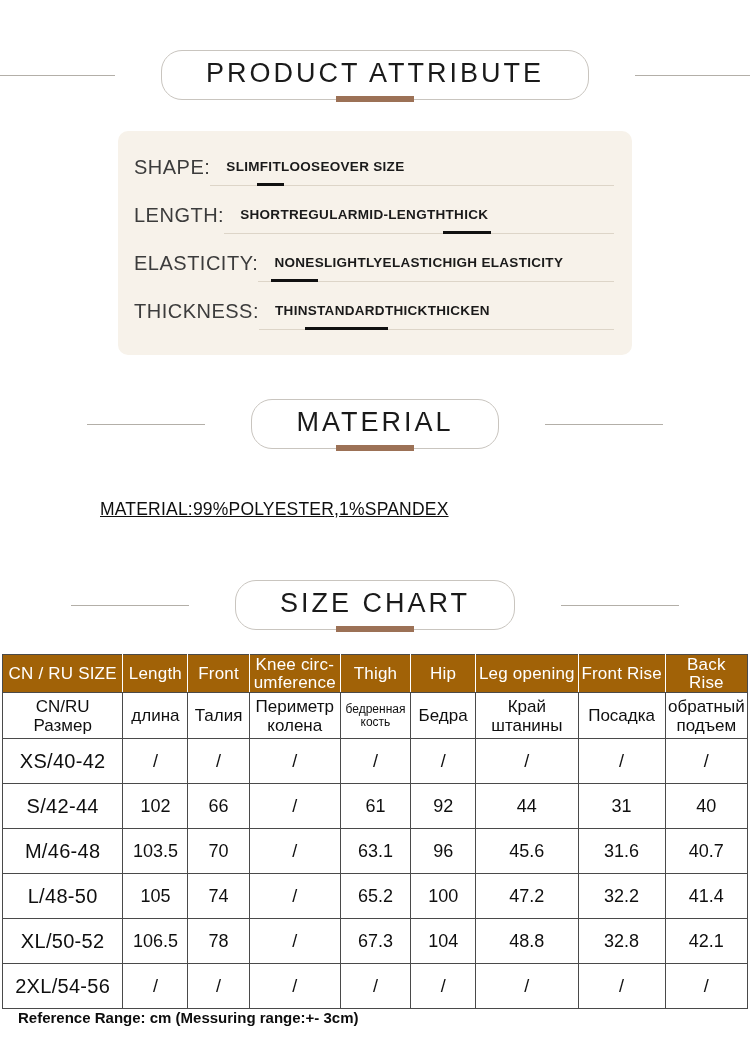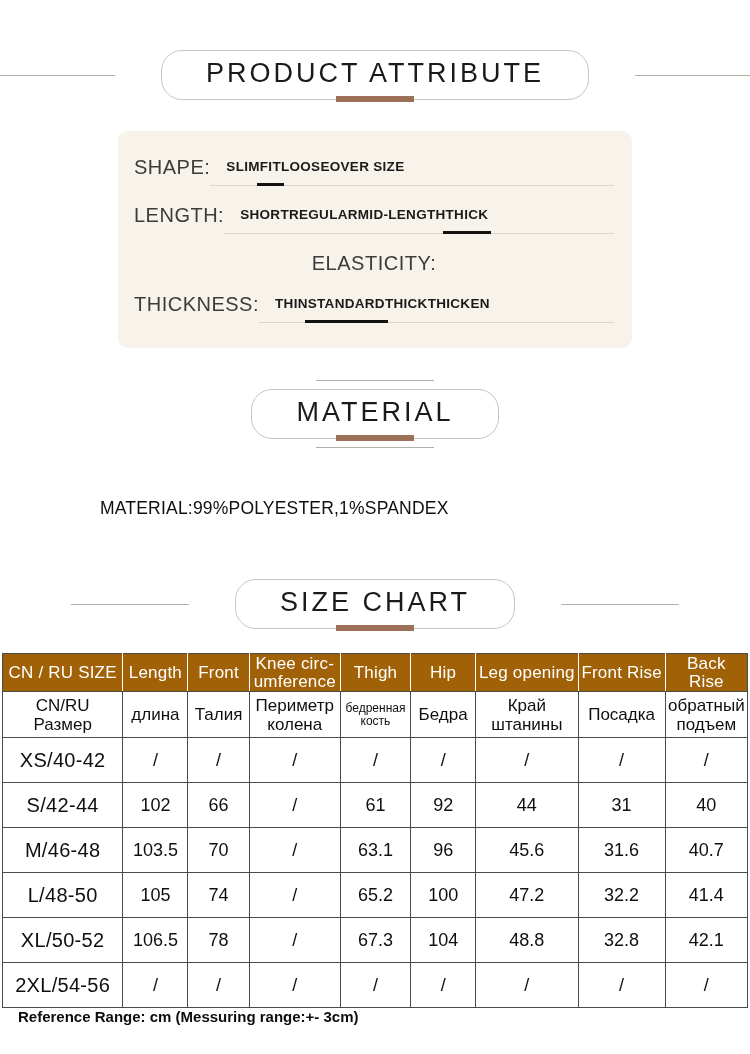--- a/index.html
+++ b/index.html
@@ -7,21 +7,21 @@
     width:750px; height:1054px;
     background:#ffffff;
     font-family:"Liberation Sans", sans-serif;
     color:#111;
     overflow:hidden;
   }
 
   
   .section-title { display:flex; align-items:center; justify-content:center;gap:8px; }
   .st-1 { margin-top:50px; }
-  .st-2 { margin-top:32px;flex-direction:column; }
+  .st-2 { margin-top:44px; }
   .st-3 { margin-top:58px; }
   .hline { width:118px; height:1px; background:#b3afa8; flex:0 0 auto; }
   .title-box {
     position:relative; margin:0 38px;
     border:1px solid #c9c5bf; border-radius:21px;
     padding:7px 44px 10px;
     background:#fff;
   }
   .title-text {
     font-size:27px; letter-spacing:3px; font-weight:500;
@@ -53,21 +53,21 @@
     font-size:13.5px; font-weight:700; letter-spacing:0.3px;
     color:#1a1a1a; white-space:nowrap; position:relative;
   }
   .opt.selected::after {
     content:""; position:absolute; left:-3px; right:-3px;
     bottom:-12px; height:3px; background:#111;
   }
 
   
   .material-text { margin:47px 0 0 100px; }
-  .material-text .mline { font-size:17.5px; line-height:26px; color:#0f0f0f; letter-spacing:0.2px; }
+  .material-text .mline { font-size:17.5px; line-height:26px; color:#0f0f0f; letter-spacing:0.2px;text-decoration:underline; }
 
   
   table.size-table {
     border-collapse:collapse; table-layout:fixed;
     width:746px; margin:24px 2px 0;
   }
   .size-table col:nth-child(1){width:120px;}
   .size-table col:nth-child(2){width:65px;}
   .size-table col:nth-child(3){width:61px;}
   .size-table col:nth-child(4){width:91px;}
@@ -127,20 +127,26 @@
     <div class="attr-options">
       <span class="opt">SHORT</span>
       <span class="opt">REGULAR</span>
       <span class="opt">MID-LENGTH</span>
       <span class="opt selected">THICK</span>
     </div>
   </div>
 
   <div class="attr-row">
     <span class="attr-label">ELASTICITY:</span>
+    <div class="attr-options">
+      <span class="opt selected">NONE</span>
+      <span class="opt">SLIGHTLY</span>
+      <span class="opt">ELASTIC</span>
+      <span class="opt">HIGH ELASTICITY</span>
+    </div>
   </div>
 
   <div class="attr-row">
     <span class="attr-label">THICKNESS:</span>
     <div class="attr-options">
       <span class="opt">THIN</span>
       <span class="opt selected">STANDARD</span>
       <span class="opt">THICK</span>
       <span class="opt">THICKEN</span>
     </div>

